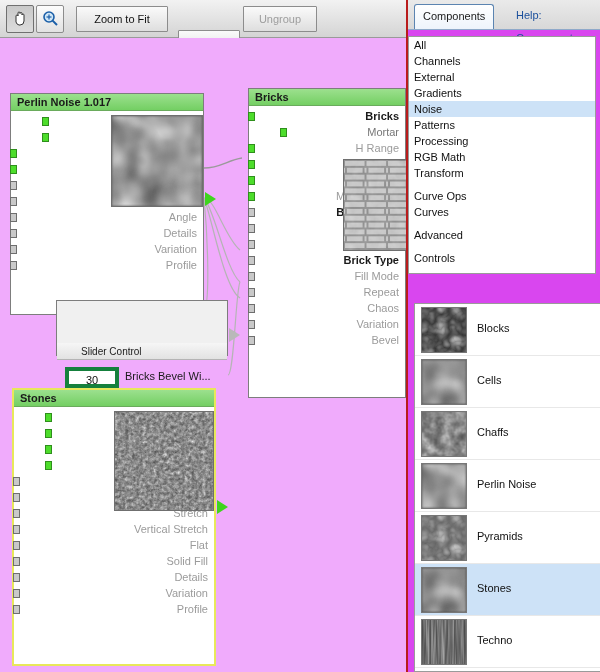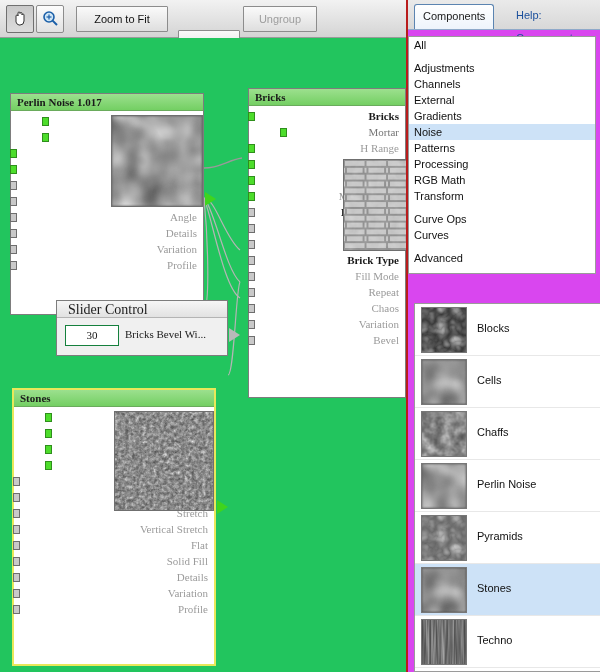--- a/index.html
+++ b/index.html
@@ -41,23 +41,22 @@
     border: 1px solid #8c8c8c; border-radius: 1px;
     font-size: 11px; color: #111;
     display: flex; align-items: center; justify-content: center;
     padding: 0 10px;
   }
   .wide-btn.disabled { color: #9d9d9d; }
 
   
   #canvas-surface {
     position: absolute; left: 0; top: 38px; width: 406px; height: 634px;
-    background: #22c55e;
-    overflow: hidden;
-    font-family: Liberation Serif, serif;
+    background: #f0abfc;
+    overflow: hidden;
   }
 
   
   .node {
     position: absolute;
     background: #ffffff;
     border: 1px solid #7d7d7d;
   }
   .node-title {
     height: 17px; line-height: 17px;
@@ -107,27 +106,27 @@
   
   #slider-node {
     position: absolute;
     background: #f0f0f0;
     border: 1px solid #7d7d7d;
   }
   #slider-node .sc-title {
     height: 17px; line-height: 17px;
     background: linear-gradient(to bottom, #f6f6f6, #e2e2e2);
     border-bottom: 1px solid #b4b4b4;
-    padding-left: 11px; font-size: 14px; color: #1a1a1a;
+    padding-left: 24px; font-size: 10px; color: #1a1a1a; margin-top: 42px;
   }
   .sc-row { position: relative; height: 36px; }
   .sc-input {
     position: absolute; left: 8px; top: 7px;
     width: 54px; height: 21px;
-    background: #fff; border: 1px solid #15803d;
+    background: #fff; border: 4px solid #15803d;
     font-size: 11px; color: #111;
     text-align: center; line-height: 19px;
   }
   .sc-label {
     position: absolute; left: 68px; top: 10px;
     font-size: 11px; color: #1a1a1a;
   }
 
   
   #right-pane {
@@ -411,21 +410,20 @@
 
   <div id="right-pane">
 
     <div id="tabbar">
       <div class="tab active" style="left:6px;">Components</div>
       <div class="tab plain" style="left:100px;">Help: Component</div>
     </div>
 
     <div id="cat-list">
       <div class="cat-row">All</div>
-      <div class="cat-row gap">Adjustments</div>
       <div class="cat-row">Channels</div>
       <div class="cat-row">External</div>
       <div class="cat-row">Gradients</div>
       <div class="cat-row selected">Noise</div>
       <div class="cat-row">Patterns</div>
       <div class="cat-row">Processing</div>
       <div class="cat-row">RGB Math</div>
       <div class="cat-row">Transform</div>
       <div class="cat-row gap">Curve Ops</div>
       <div class="cat-row">Curves</div>

